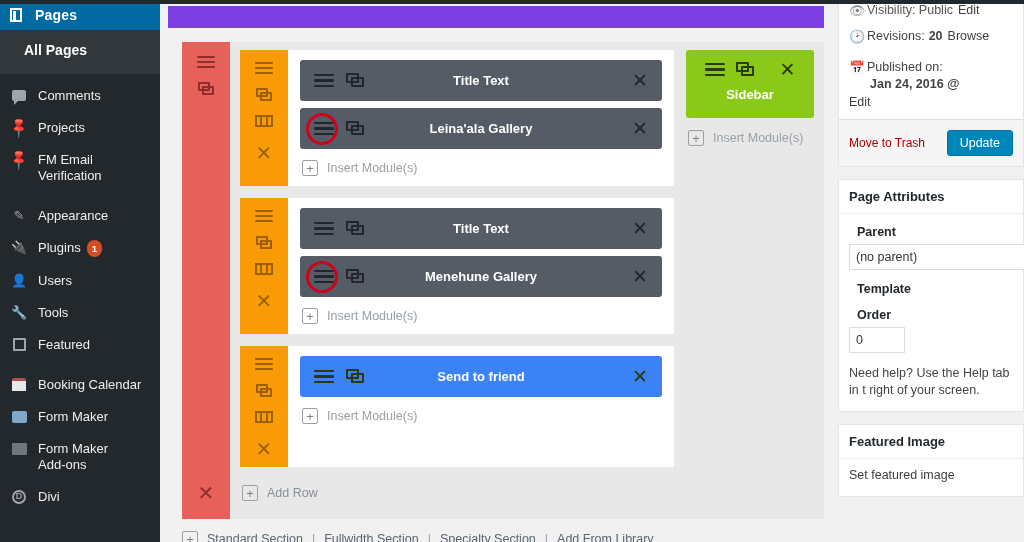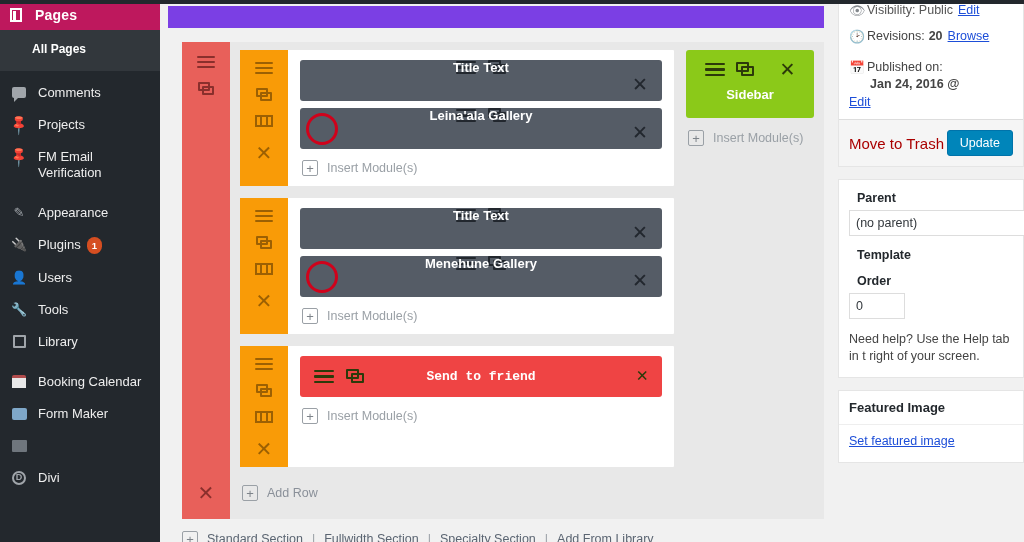--- a/index.html
+++ b/index.html
@@ -17,33 +17,33 @@
     position: absolute; left: 0; top: 0; width: 1024px; height: 4px;
     background: #23282d; z-index: 30;
   }
 
   
   .sidebar {
     position: absolute; left: 0; top: 0; width: 160px; height: 542px;
     background: #23282d; z-index: 20;
   }
   .menu-top {
-    height: 30px; background: #be185d; color: #fff;
+    height: 30px; background: #0369a1; color: #fff;
     display: flex; align-items: center; padding-left: 10px;
     position: relative;
   }
   .menu-top .mlabel { font-size: 14px; font-weight: bold; margin-left: 9px; letter-spacing: .2px;}
   .menu-top:after {
     content: ""; position: absolute; right: -8px; top: 50%; margin-top: -8px;
     border-top: 8px solid transparent; border-bottom: 8px solid transparent;
     border-right: 8px solid #f1f1f1;
   }
   .submenu { background: #32373c; padding: 6px 0 8px 0; }
   .submenu .sitem {
-    font-size: 12px; color: #b4b9be; padding: 5px 0 5px 24px; line-height: 1.4; margin-left: 8px;
+    font-size: 14px; color: #b4b9be; padding: 5px 0 5px 24px; line-height: 1.4;
   }
   .submenu .sitem.current { color: #fff; font-weight: bold; }
 
   .mlist { padding-top: 6px; }
   .mrow {
     display: flex; align-items: flex-start; color: #eee;
     font-size: 13px; padding: 8px 11px 8px 9px; line-height: 15px;
   }
   .mrow .ic {
     width: 20px; min-width: 20px; height: 16px; display: flex;
@@ -121,22 +121,22 @@
   .cols { width: 18px; height: 12px; border: 2px solid currentColor; position: relative; margin-bottom: 16px;}
   .cols:before,.cols:after { content:""; position:absolute; top:0; bottom:0; width:2px; background: currentColor;}
   .cols:before{left:3.3px;} .cols:after{left:8.6px;}
   .xmark { font-size: 20px; line-height: 20px; color: currentColor; font-weight: 300; }
 
   
   .module {
     height: 41px; border-radius: 3px; display: flex; align-items: center;
     padding: 0 14px 0 14px; margin-bottom: 7px; position: relative; color: #fff;
   }
-  .module.dark { background: #555c66; flex-direction: column; }
-  .module.green { background: #ef4444; font-family: Liberation Mono, monospace; }
+  .module.dark { background: #555c66; }
+  .module.green { background: #3b82f6; }
   .module .m-icons { display: flex; align-items: center; gap: 12px; }
   .module .m-hamb { width: 20px; height: 13px; display:flex; flex-direction: column; justify-content: space-between;}
   .module .m-hamb i { height: 2.4px; background: #22272e; border-radius:1px; display:block;}
   .module.green .m-hamb i { background: #2c3a0a; }
   .module .m-clone { width: 19px; height: 15px; position: relative;}
   .module .m-clone i { position:absolute; border:2.2px solid #22272e; border-radius:1px;}
   .module.green .m-clone i { border-color: #2c3a0a; }
   .module .m-clone i.b { left:0; top:0; width:13px; height:10px;}
   .module .m-clone i.f { left:5px; top:4px; width:13px; height:10px;}
   .module .m-title {
@@ -184,29 +184,29 @@
   
   .rightpanel {
     position: absolute; left: 832px; top: 4px; width: 192px; height: 538px;
     background: #f1f1f1; overflow: hidden; font-size: 12.5px; color: #444;
   }
   .rbox { background: #fff; border: 1px solid #e5e5e5; margin: 0 0 12px 6px; }
   .rbox.first { border-top: none; margin-top: 0; }
   .rrow { display: flex; align-items: flex-start; padding: 7px 10px; line-height: 17px; }
   .rrow .ricon { width: 18px; min-width: 18px; color: #82878c; font-size: 13px; }
   .rrow b { font-weight: bold; }
-  a.link { color: #1d4ed8; text-decoration: underline; cursor: pointer; }
+  a.link { color: #404040; cursor: pointer; }
   .minorpub {
     padding: 2px 10px 0 10px;
   }
   .pubactions {
     border-top: 1px solid #ddd; background: #f5f5f5; padding: 10px;
     display: flex; align-items: center; justify-content: space-between;
   }
-  .trash { color: #a00; text-decoration: none; font-size: 15px; }
+  .trash { color: #a00; text-decoration: none; font-size: 12px; }
   .updatebtn {
     background: #0085ba; border: 1px solid #0073aa; border-radius: 3px;
     color: #fff; font-size: 12.5px; padding: 5px 12px; white-space: nowrap;
   }
   .rhead {
     font-weight: bold; font-size: 13px; padding: 9px 10px;
     border-bottom: 1px solid #eee; color: #23282d;
   }
   .rbody { padding: 9px 10px 12px 10px; }
   .flabel { font-weight: bold; font-size: 12.5px; margin: 2px 0 5px 0; color:#23282d;padding-left:8px;}
@@ -289,21 +289,21 @@
 
       <div class="mrow">
         <span class="ic">🔧</span>
         <span class="lbl">Tools</span>
       </div>
 
       <div class="mrow">
         <span class="ic">
             <span class="ico-sq"></span>
           </span>
-        <span class="lbl">Library</span>
+        <span class="lbl">Featured</span>
       </div>
 
       <div class="sep"></div>
 
       <div class="mrow">
         <span class="ic">
             <span class="ico-cal"></span>
           </span>
         <span class="lbl">Booking Calendar</span>
       </div>
@@ -312,20 +312,21 @@
         <span class="ic">
             <span class="ico-fm"></span>
           </span>
         <span class="lbl">Form Maker</span>
       </div>
 
       <div class="mrow two">
         <span class="ic">
             <span class="ico-fm2"></span>
           </span>
+        <span class="lbl" style="max-width:100px;">Form Maker Add-ons</span>
       </div>
 
       <div class="mrow">
         <span class="ic">
             <span class="ico-circ">D</span>
           </span>
         <span class="lbl">Divi</span>
       </div>
 
     </div>
@@ -585,20 +586,21 @@
         <a class="link">Edit</a>
       </div>
 
       <div class="pubactions">
         <a class="trash">Move to Trash</a>
         <span class="updatebtn">Update</span>
       </div>
     </div>
 
     <div class="rbox">
+      <div class="rhead">Page Attributes</div>
       <div class="rbody">
         <div class="flabel">Parent</div>
         <div class="ftext">(no parent)</div>
 
         <div class="flabel" style="margin-top:12px;">Template</div>
 
         <div class="flabel" style="margin-top:12px;">Order</div>
         <div class="fnum">0</div>
 
         <div class="helptext">Need help? Use the Help tab in t right of your screen.</div>

